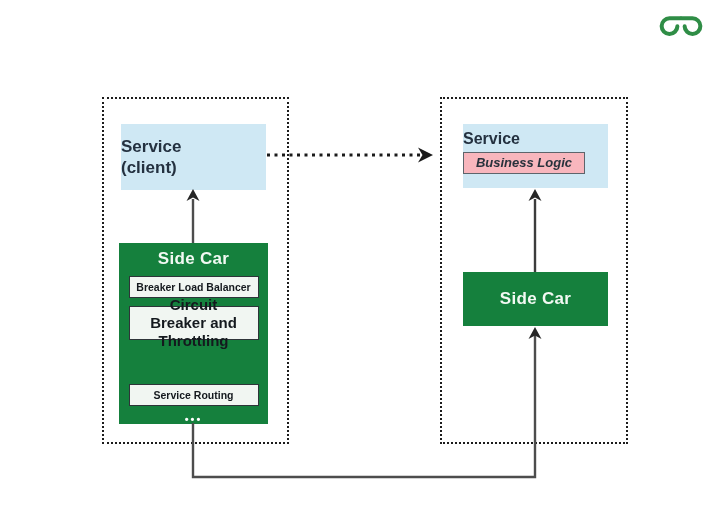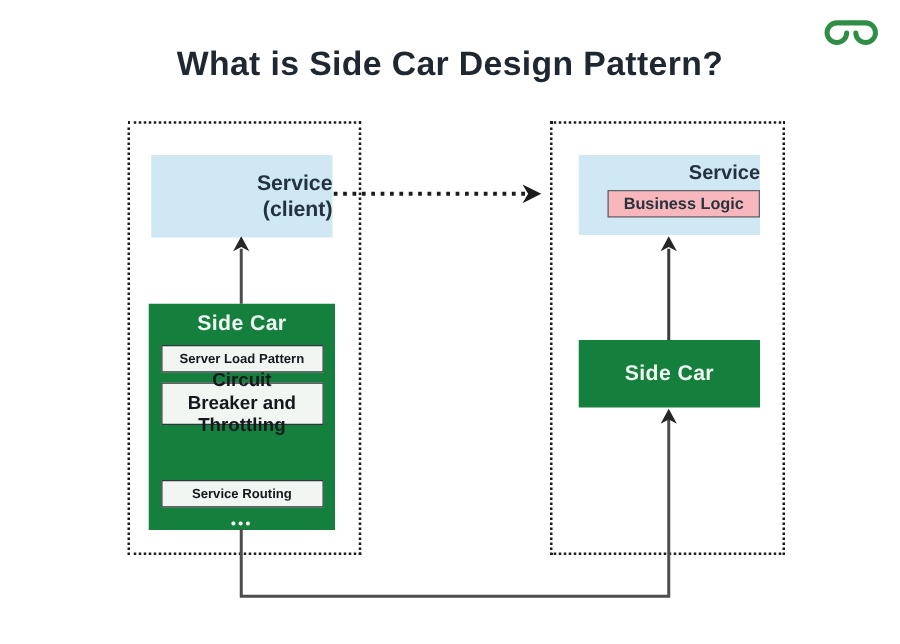--- a/index.html
+++ b/index.html
@@ -11,27 +11,27 @@
   .title {
     position:absolute; top:36px; left:0; right:0; text-align:center;
     font-size:27px; font-weight:800; color:#1f2831; letter-spacing:.3px;
   }
   .logo { position:absolute; top:10px; right:16px; width:46px; height:30px; }
 
   .dashedbox { position:absolute; border:2.5px dotted #1c1c1c; background:transparent; }
   #left-zone  { left:102px; top:97px;  width:187px; height:347px; }
   #right-zone { left:440px; top:97px;  width:188px; height:347px; }
 
-  .servicebox { position:absolute; background:#cfe8f4; display:flex; flex-direction:column; align-items:flex-end; }
+  .servicebox { position:absolute; background:#cfe8f4; display:flex; flex-direction:column; align-items:flex-start; }
   #left-service  { left:121px; top:124px; width:145px; height:66px; justify-content:center; }
   #right-service { left:463px; top:124px; width:145px; height:64px; justify-content:flex-start; padding-top:5px; }
   .service-line { font-size:17px; font-weight:bold; color:#243140; line-height:1.25; text-align:center; }
   .biz {
     margin-top:3px; width:122px; background:#f8b6bd; border:1.5px solid #5d646b;
-    text-align:center; font-size:13px; font-weight:600; color:#28323c; padding:2px 0 3px;
+    text-align:center; font-size:13px; font-weight:600; color:#28323c; padding:2px 0 3px;font-style:italic;
   }
 
   .sidecar { position:absolute; background:#15803d; color:#fff; }
   #left-sidecar  { left:119px; top:243px; width:149px; height:181px; display:flex; flex-direction:column; align-items:center; }
   #right-sidecar { left:463px; top:272px; width:145px; height:54px; display:flex; align-items:center; justify-content:center; }
   .sidecar-title { font-size:17px; font-weight:bold; color:#f2f9f3; margin:6px 0 7px; letter-spacing:.3px; }
   #right-sidecar .sidecar-title { margin:0; }
 
   .sc-item {
     width:130px; background:#f1f6f2; border:1.6px solid #2e3439; color:#14191e;
@@ -44,40 +44,39 @@
   #sc-item-3 { font-size:10.5px; height:22px;margin-top:36px; }
   .sc-dots { font-size:11px; font-weight:800; letter-spacing:2px; color:#ffffff; line-height:10px; }
 
   .overlay { position:absolute; left:0; top:0; width:720px; height:515px; pointer-events:none; }
 </style>
 </head>
 <body>
 
 <div class="canvas">
 
-  <div class="title">What is Side Car Design Pattern?</div>
 
   <svg class="logo" viewBox="0 0 48 28">
     <g fill="none" stroke="#2f8d46" stroke-width="4.2" stroke-linecap="round">
       <path d="M 23.5 7 L 12 7 A 8.2 8.2 0 1 0 20.2 15.4"></path>
       <path d="M 24.5 7 L 36 7 A 8.2 8.2 0 1 1 27.8 15.4"></path>
     </g>
   </svg>
 
   <div class="dashedbox" id="left-zone"></div>
   <div class="dashedbox" id="right-zone"></div>
 
   <div class="servicebox" id="left-service">
     <div class="service-line">Service</div>
     <div class="service-line">(client)</div>
   </div>
 
   <div class="sidecar" id="left-sidecar">
     <div class="sidecar-title">Side Car</div>
-    <div class="sc-item" id="sc-item-1">Server Load Pattern</div>
+    <div class="sc-item" id="sc-item-1">Breaker Load Balancer</div>
     <div class="sc-item" id="sc-item-2">Circuit Breaker and Throttling</div>
     <div class="sc-item" id="sc-item-3">Service Routing</div>
     <div class="sc-dots">•••</div>
   </div>
 
   <div class="servicebox" id="right-service">
     <div class="service-line" style="font-size:16px;">Service</div>
     <div class="biz">Business Logic</div>
   </div>
 

